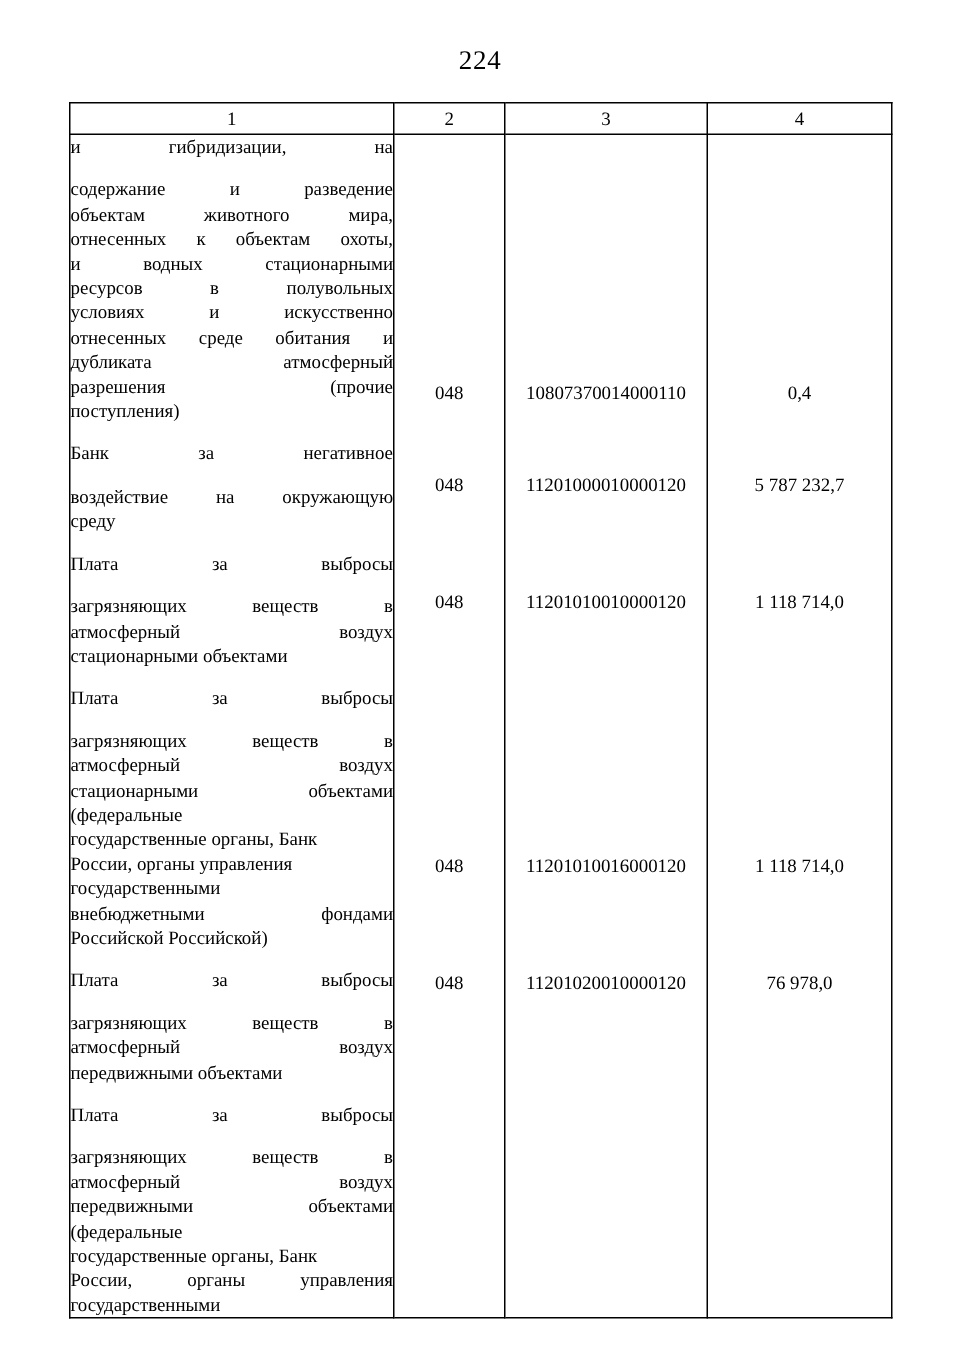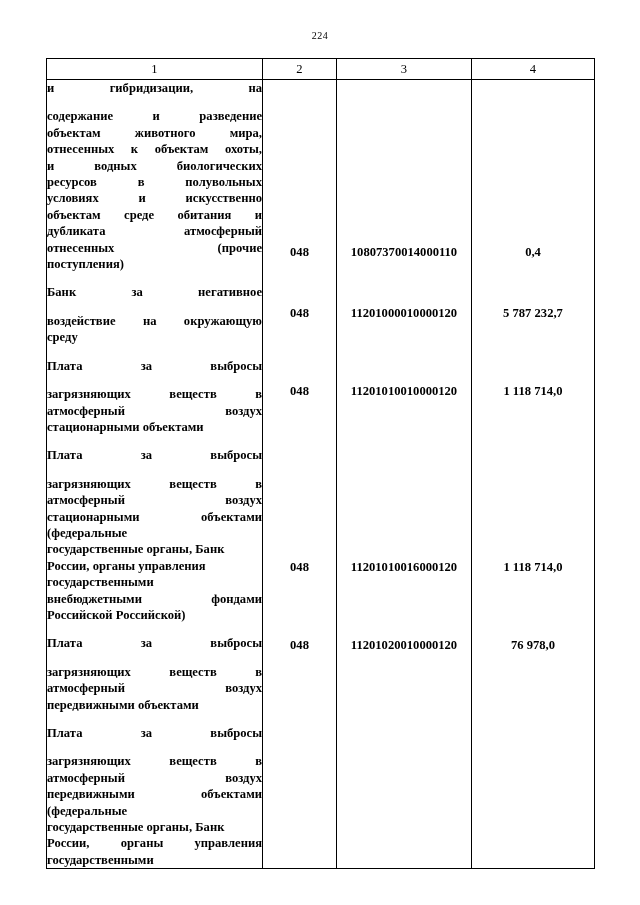--- a/index.html
+++ b/index.html
@@ -16,21 +16,21 @@
     overflow: hidden;
   }
   .page {
     width: 640px;
     height: 905px;
     position: relative;
     box-sizing: border-box;
   }
   .page-number {
     text-align: center;
-    font-size: 10px;
+    font-size: 18px;
     padding-top: 30px;
     letter-spacing: 0.5px;
   }
   .table-wrap {
     margin: 17px 46px 0 46px;
   }
   table.doc-table {
     border-collapse: collapse;
     width: 548px;
     table-layout: fixed;
@@ -52,21 +52,20 @@
   }
   
   tr.body-row td {
     border-top: none;
     border-bottom: none;
     padding: 0;
   }
   tr.last-row td {
     border-bottom: 1px solid #000000;
     border-top: none;
-    font-weight: bold;
   }
   col.c1 { width: 216px; }
   col.c2 { width: 74px; }
   col.c3 { width: 135px; }
   col.c4 { width: 123px; }
 
   .cell-pad-1 { padding: 4px 7px 0 7px; }
   .cell-pad-2 { padding: 4px 6px 0 6px; margin-top: 43px; }
   .cell-pad-3 { padding: 4px 4px 0 4px; border-radius: 25px; }
   .cell-pad-4 { padding: 4px 9px 0 6px; }
@@ -120,26 +119,26 @@
           <td>4</td>
         </tr>
 
         <tr class="body-row last-row">
           <td class="cell-pad-1 col1">
             <div>
               <div class="para">и гибридизации, на</div>
               <div class="para tight">содержание и разведение</div>
               <div class="para tight">объектам животного мира,</div>
               <div class="para tight">отнесенных к объектам охоты,</div>
-              <div class="para tight">и водных биологических</div>
+              <div class="para tight">и водных стационарными</div>
               <div class="para tight">ресурсов в полувольных</div>
               <div class="para tight">условиях и искусственно</div>
-              <div class="para tight">объектам среде обитания и</div>
+              <div class="para tight">отнесенных среде обитания и</div>
               <div class="para tight">дубликата атмосферный</div>
-              <div class="para tight">отнесенных (прочие</div>
+              <div class="para tight">разрешения (прочие</div>
               <div class="para tight plain">поступления)</div>
             </div>
 
             <div style="height:12px"></div>
 
             <div>
               <div class="para">Банк за негативное</div>
               <div class="para tight">воздействие на окружающую</div>
               <div class="para tight plain">среду</div>
             </div>

